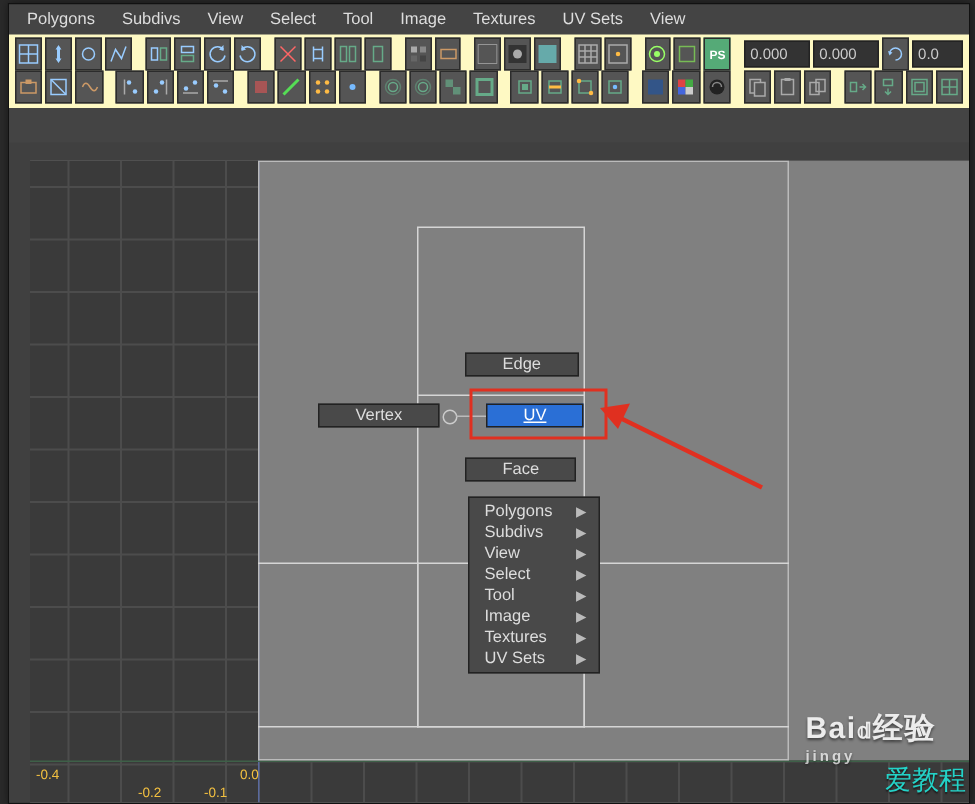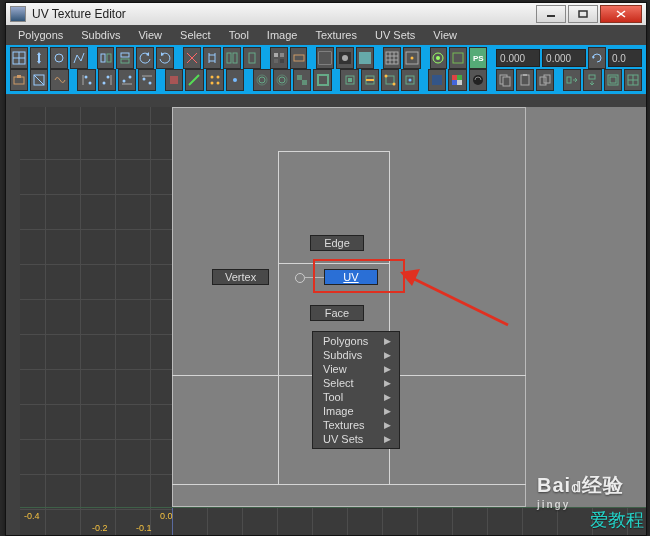--- a/index.html
+++ b/index.html
@@ -65,21 +65,21 @@
     gap: 2px;
     font-size: 11px;
     color: #ddd;
   }
   .menubar .menu-item {
     padding: 2px 8px;
   }
 
   
   .toolbars {
-    background: #0ea5e9;
+    background: #fef9c3;
     padding: 2px 4px 3px 4px;
     display: flex;
     flex-direction: column;
     gap: 0;
   }
   .toolbar-row {
     display: flex;
     align-items: center;
     gap: 2px;
   }
@@ -177,26 +177,25 @@
   .mm-center {
     position:absolute;
     width:10px; height:10px;
     border:1px solid #ccc;
     border-radius:50%;
     box-sizing:border-box;
   }
   .mm-btn {
     position:absolute;
     min-width:54px;
-    padding:1px 12px;
+    padding:1px 24px;
     background:#494949;
     border:1px solid #222;
     color:#ddd;
     font-size:11px;
-    text-align:center;
     box-sizing:border-box;
   }
   .mm-btn.selected {
     background:#2a6fd6;
     color:#fff;
   }
   .mm-line {
     position:absolute;
     background:#bbb;
   }
@@ -249,40 +248,20 @@
     font-weight:400;
     font-size:18px;
     text-shadow:0 1px 1px #0008;
   }
 </style>
 </head>
 <body>
 
 <div class="window">
 
-  <div class="titlebar">
-    <div class="app-icon"></div>
-    <div class="title">UV Texture Editor</div>
-    <div class="winbtn">
-      <svg width="10" height="8">
-          <line x1="1" y1="6" x2="9" y2="6" stroke="#333" stroke-width="2"></line>
-        </svg>
-    </div>
-    <div class="winbtn">
-      <svg width="10" height="8">
-          <rect x="1" y="1" width="8" height="6" fill="none" stroke="#333" stroke-width="1.5"></rect>
-        </svg>
-    </div>
-    <div class="winbtn close">
-      <svg width="10" height="8">
-          <line x1="1" y1="1" x2="9" y2="7" stroke="#fff" stroke-width="1.5"></line>
-          <line x1="9" y1="1" x2="1" y2="7" stroke="#fff" stroke-width="1.5"></line>
-        </svg>
-    </div>
-  </div>
 
   <div class="menubar">
     <div class="menu-item">Polygons</div>
     <div class="menu-item">Subdivs</div>
     <div class="menu-item">View</div>
     <div class="menu-item">Select</div>
     <div class="menu-item">Tool</div>
     <div class="menu-item">Image</div>
     <div class="menu-item">Textures</div>
     <div class="menu-item">UV Sets</div>

